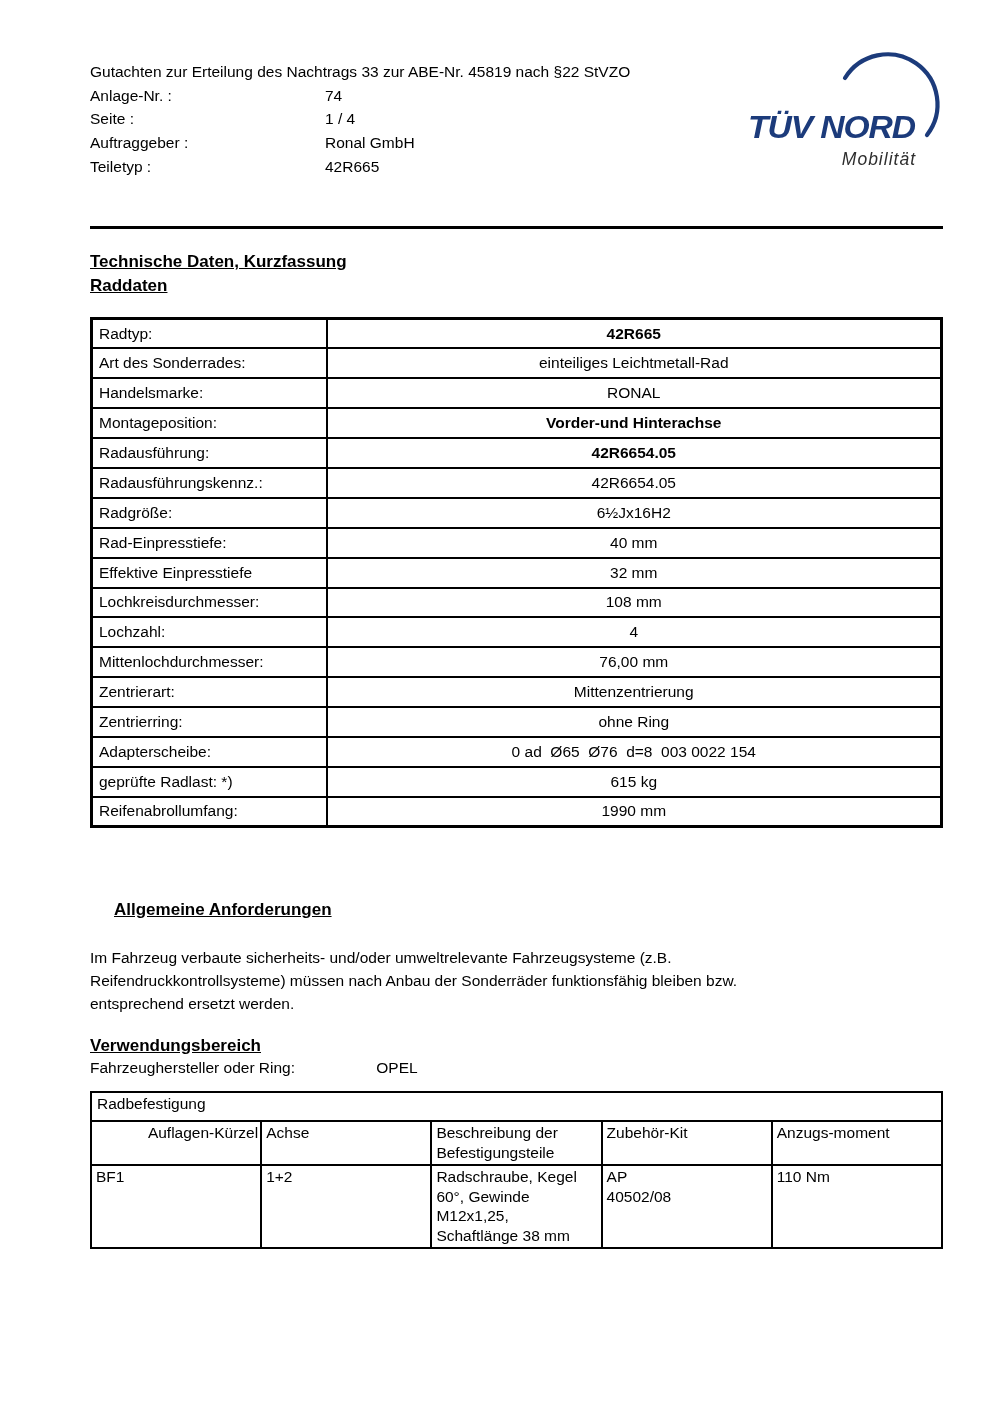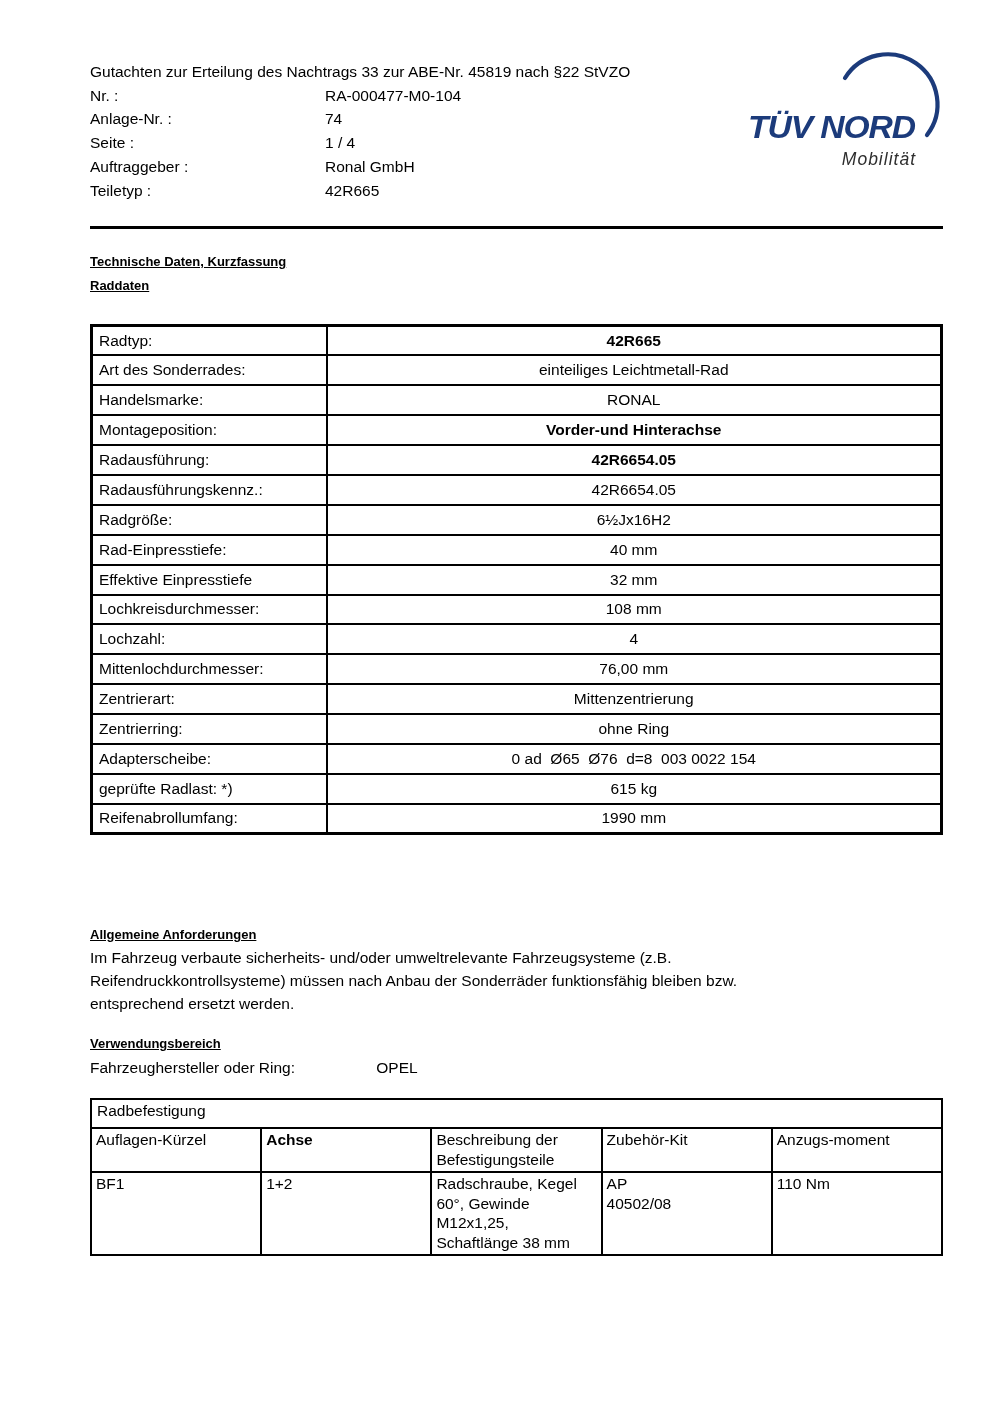--- a/index.html
+++ b/index.html
@@ -17,73 +17,69 @@
   .hdr-row { display:flex; }
   .hdr-label { width:235px; flex:0 0 235px; }
 
   
   .logo { position:absolute; left:742px; top:38px; width:212px; height:136px; }
 
   
   .rule { top:226px; height:3px; background:#000; }
 
   
-  .sec-head { font-weight:bold; text-decoration:underline; font-size:13px; }
+  .sec-head { font-weight:bold; text-decoration:underline; font-size:17px; }
   .tech-head { top:250px; line-height:23.5px; }
 
   
   .rad-table-wrap { top:317px; }
-  table { border-collapse:collapse; width:853px; table-layout:fixed;margin-top:7px; }
+  table { border-collapse:collapse; width:853px; table-layout:fixed; }
   .rad-table { border:3px solid #000; }
   .rad-table td { border:2px solid #000; height:29.9px; vertical-align:middle; }
   .rad-table td.lbl { width:235px; padding-left:6px; }
   .rad-table td.val { text-align:center; white-space:pre-wrap; }
   .rad-table td.b { font-weight:bold; }
 
   .footnote { top:862px; line-height:23px; }
 
-  .gen-head { top:923px; line-height:23.2px; }
+  .gen-head { top:898px; line-height:23.2px;margin-left:24px; }
   .gen-body { top:946px; line-height:23.2px; }
 
   .usage-head { top:1036px; }
   .usage-line { top:1059px; }
   .usage-label { display:inline-block; width:282px; }
 
   
   .bef-table-wrap { top:1091px; }
   .bef-table { border:2px solid #000;padding-left:48px; }
   .bef-table td { border:2px solid #000; vertical-align:top; padding:1px 2px 2px 4px; line-height:19.5px; }
   .bef-table .title-cell { height:29px; padding-left:5px; }
   .bef-table .head-row td { height:38px; }
   .bef-table .data-row td { height:43px; white-space:pre-line; }
-  .c-kuerzel { width:85px; }
-  .c-achse  { width:49px;font-weight:bold; }
+  .c-kuerzel { width:85px;text-align:right; }
+  .c-achse  { width:49px; }
   .c-beschr { width:534px;border-radius:17px; }
   .c-zub    { width:110px; }
   .c-moment { width:75px; }
 </style>
 </head>
 <body>
 
 <div class="page">
 
   <div class="logo">
     <svg width="212" height="136" viewBox="0 0 212 136">
       <path d="M 103 40 A 50 50 0 1 1 185 97" fill="none" stroke="#1c3b7b" stroke-width="4.2" stroke-linecap="round"></path>
       <text x="6" y="100" textLength="167" lengthAdjust="spacingAndGlyphs" font-family="Liberation Sans, DejaVu Sans, sans-serif" font-size="31" font-weight="bold" font-style="italic" fill="#1c3b7b" letter-spacing="-1">TÜV NORD</text>
       <text x="174" y="127" text-anchor="end" font-family="Liberation Sans, DejaVu Sans, sans-serif" font-size="17.5" font-style="italic" fill="#2e2e2e" letter-spacing="1">Mobilität</text>
     </svg>
   </div>
 
   <div class="abs doc-header">
     <div>Gutachten zur Erteilung des Nachtrags 33 zur ABE-Nr. 45819 nach §22 StVZO</div>
-    <div class="hdr-row">
-      <span class="hdr-label">Nr. :</span>
-      <span>RA-000477-M0-104</span>
-    </div>
     <div class="hdr-row">
       <span class="hdr-label">Anlage-Nr. :</span>
       <span>74</span>
     </div>
     <div class="hdr-row">
       <span class="hdr-label">Seite :</span>
       <span>1 / 4</span>
     </div>
     <div class="hdr-row">
       <span class="hdr-label">Auftraggeber :</span>

